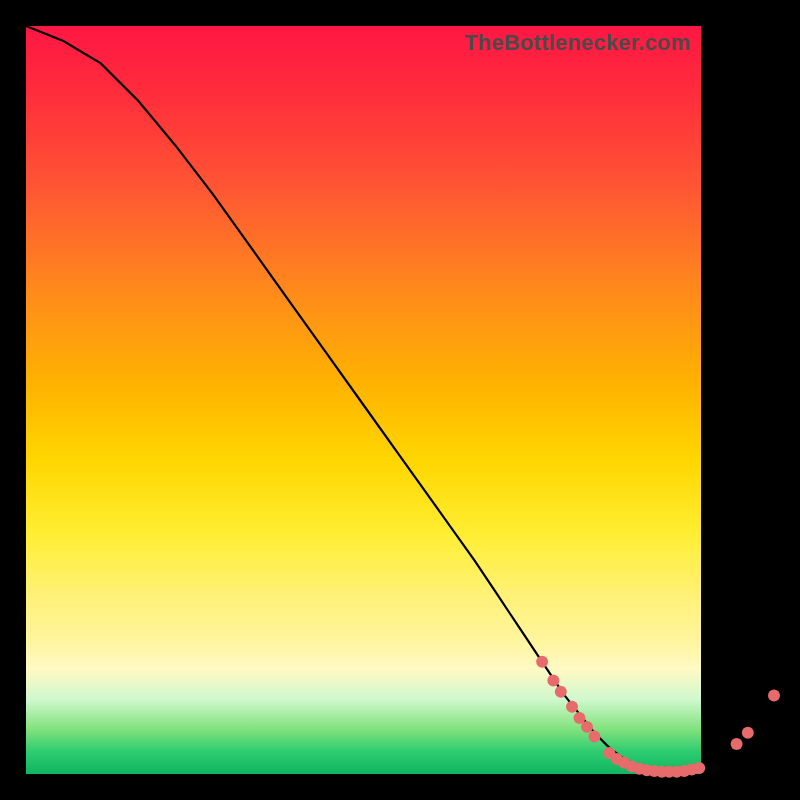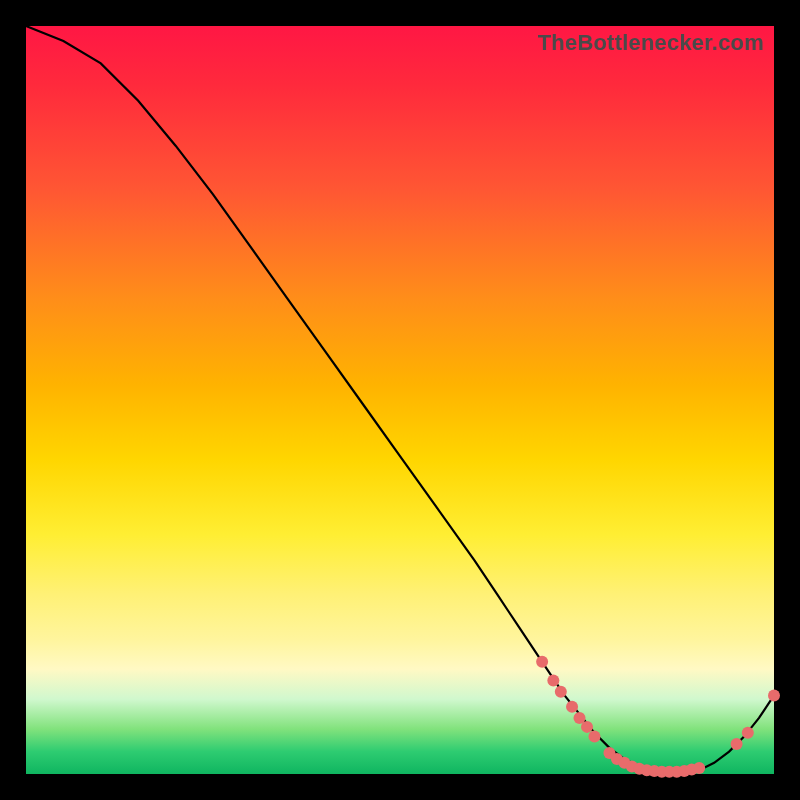--- a/index.html
+++ b/index.html
@@ -7,21 +7,21 @@
   .frame {
     position: relative;
     width: 800px;
     height: 800px;
     background: #000;
   }
   .plot {
     position: absolute;
     left: 26px;
     top: 26px;
-    width: 748px;
+    width: 675px;
     height: 748px;
     background: linear-gradient(to bottom,
       #ff1744 0%,
       #ff2a3c 8%,
       #ff5733 22%,
       #ff8c1a 36%,
       #ffb300 48%,
       #ffd600 58%,
       #ffee33 68%,
       #fff176 76%,

